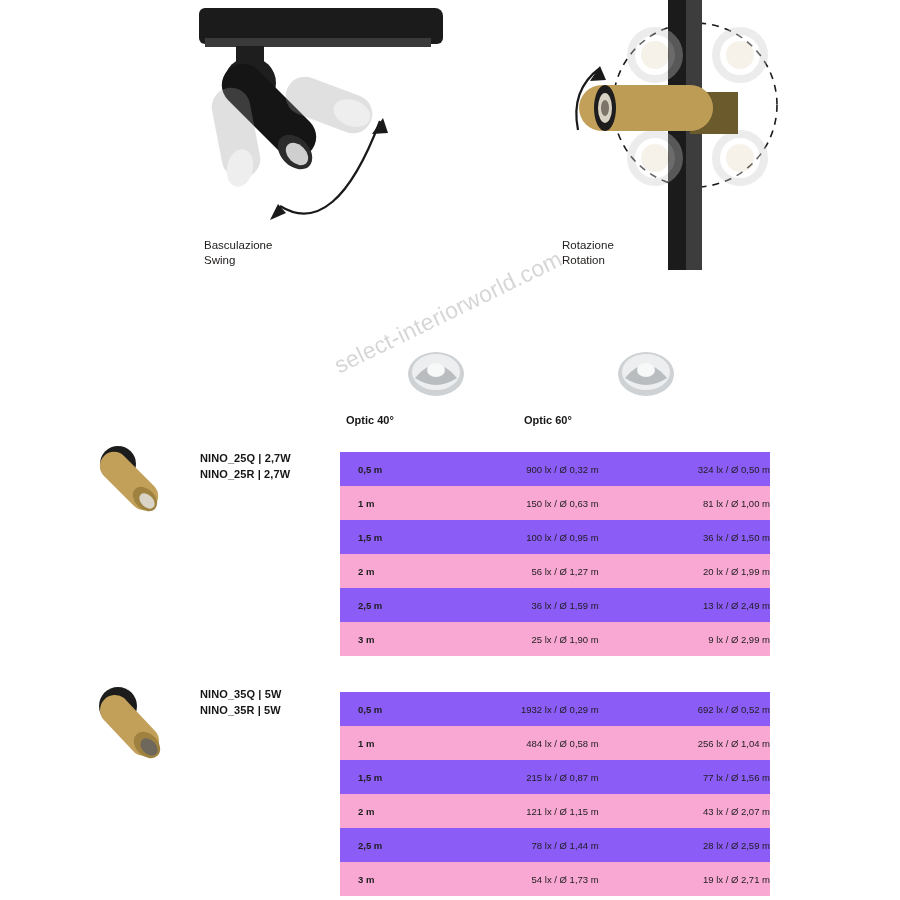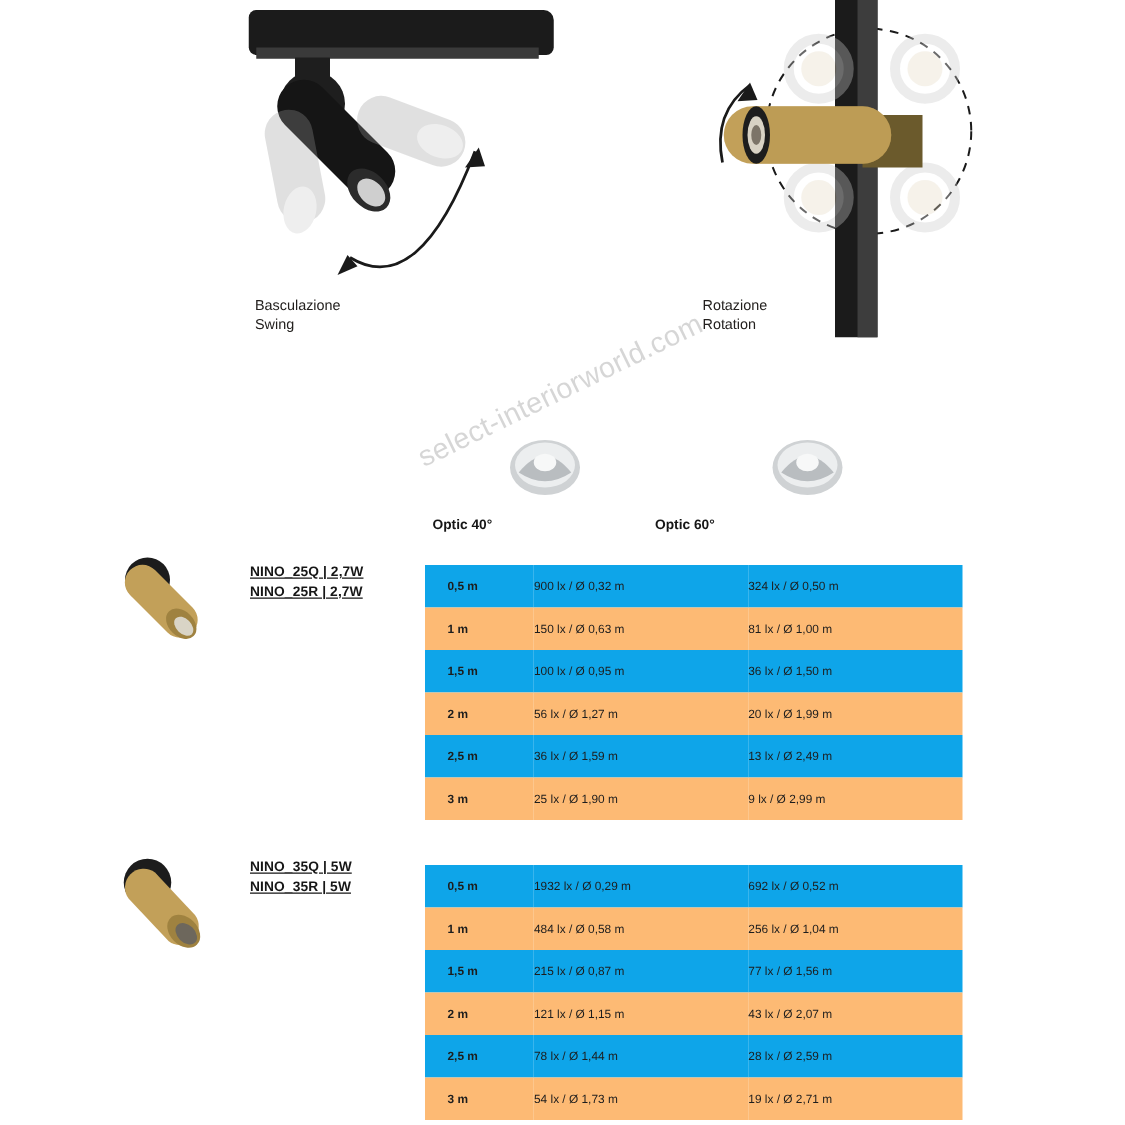--- a/index.html
+++ b/index.html
@@ -49,21 +49,20 @@
   }
 
   
   .code-block {
     position: absolute;
     font-size: 11px;
     font-weight: bold;
     line-height: 15.5px;
     color: #161616;
     letter-spacing: .1px;
-    text-decoration: underline;
   }
 
   
   .optic-head {
     position: absolute;
     font-size: 11px;
     font-weight: bold;
     color: #161616;
     text-align: left;
     width: 180px;
@@ -83,31 +82,31 @@
     border-collapse: collapse;
     font-size: 9.5px;
     color: #1d1d1d;
     background: transparent;
   }
   .ltable td {
     height: 34px;
     padding: 0;
     vertical-align: middle;
   }
-  .ltable tr.odd td { background: #0ea5e9; }
-  .ltable tr.even td { background: #fdba74; }
+  .ltable tr.odd td { background: #8b5cf6; }
+  .ltable tr.even td { background: #f9a8d4; }
   .ltable td.dist {
     width: 72px;
     padding-left: 18px;
     font-weight: bold;
     font-size: 9.5px;
   }
   .ltable td.val {
     width: 179px;
-    text-align: left;
+    text-align: right;
     font-size: 9.5px;
   }
 
   
   .cone-wrap {
     position: absolute;
     overflow: hidden;
     pointer-events: none;
   }
   .cone {

